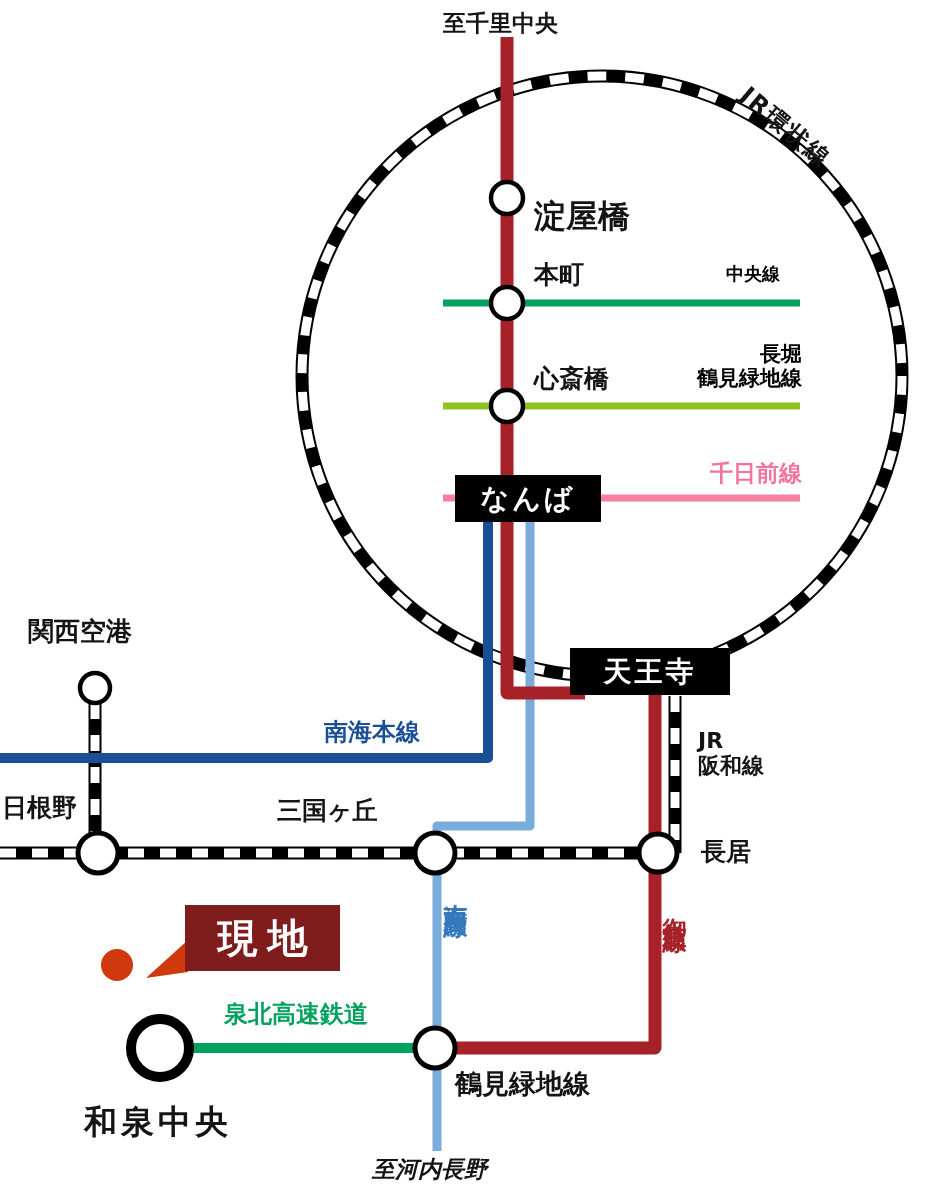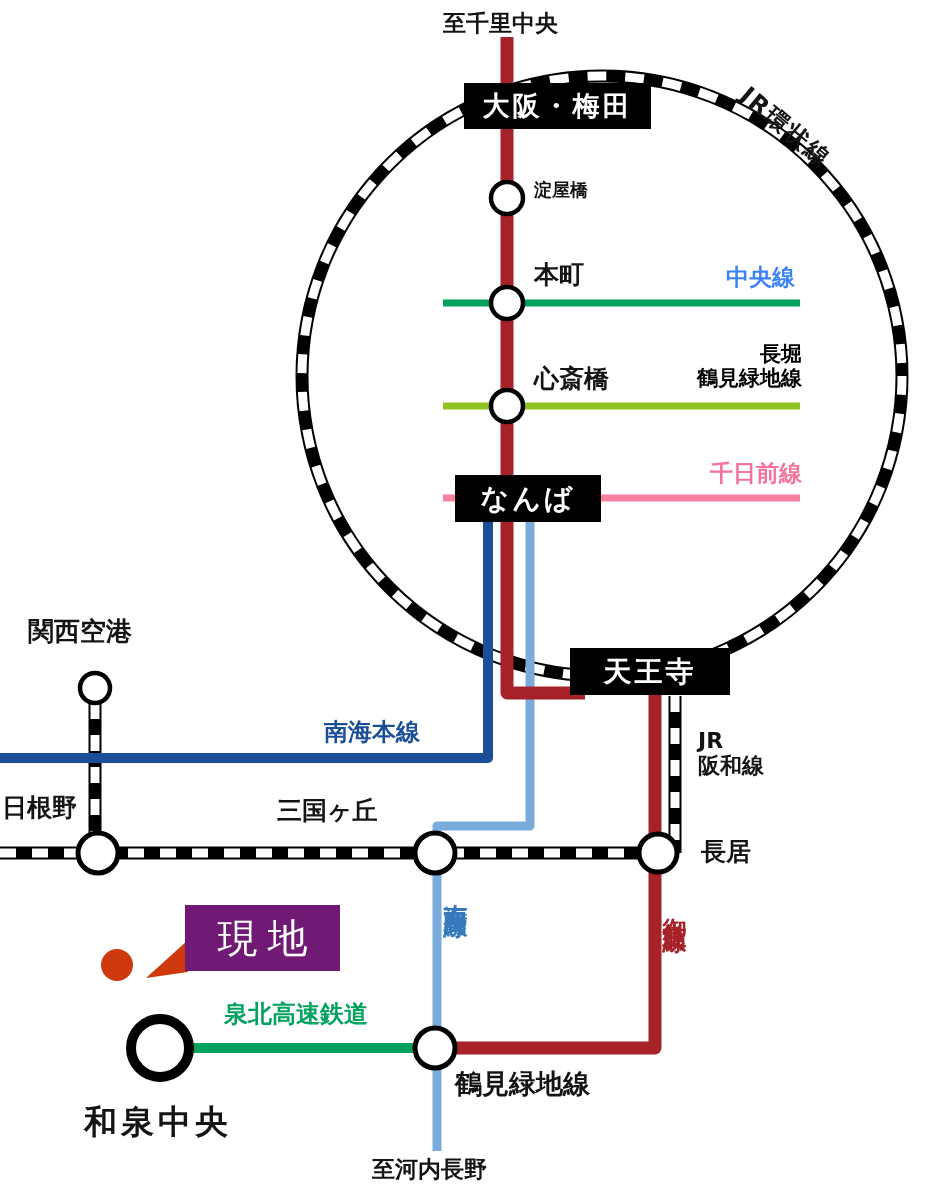--- a/index.html
+++ b/index.html
@@ -11,22 +11,22 @@
   }
   .canvas svg { position:absolute; left:0; top:0; }
   .lbl { position:absolute; font-weight:bold; color:#141414; white-space:nowrap; line-height:1.15; }
   .box {
     position:absolute; background:#000; color:#fff; display:flex; align-items:center;
     justify-content:center; font-weight:bold; letter-spacing:3px;
   }
   .vert { writing-mode:vertical-rl; text-orientation:upright; }
   .right { text-align:right; white-space:normal; }
   .site-box {
-    position:absolute; background:#701a75; color:#fff; display:flex; align-items:center;
-    justify-content:center; font-weight:normal;
+    position:absolute; background:#7f1d1d; color:#fff; display:flex; align-items:center;
+    justify-content:center; font-weight:bold;
   }
 </style>
 </head>
 <body>
 
 <div class="canvas">
 
   <svg width="940" height="1190" viewBox="0 0 940 1190">
 
     <g>
@@ -70,27 +70,26 @@
     <circle cx="160" cy="1040" r="29" fill="#fff" stroke="#000" stroke-width="10"></circle>
 
     <polygon points="188,932 188,964 146,970" fill="#ce3a0e"></polygon>
     <circle cx="117" cy="957" r="16" fill="#ce3a0e"></circle>
   </svg>
 
   <div class="lbl" style="left:443px; top:2px; font-size:23px;">至千里中央</div>
 
   <div class="lbl" style="left:752px; top:74px; font-size:24px; transform:rotate(40deg); transform-origin:0 0; letter-spacing:2px;">JR環状線</div>
 
-  <div class="box" style="left:464px; top:75px; width:187px; height:46px; font-size:27px;">大阪・梅田</div>
 
-  <div class="lbl" style="left:534px; top:172px; font-size:18px;">淀屋橋</div>
+  <div class="lbl" style="left:534px; top:190px; font-size:32px;">淀屋橋</div>
 
   <div class="lbl" style="left:534px; top:253px; font-size:25px;">本町</div>
 
-  <div class="lbl" style="left:726px; top:256px; font-size:23px; color:#3b82f6;">中央線</div>
+  <div class="lbl" style="left:726px; top:256px; font-size:18px; color:#000000;">中央線</div>
 
   <div class="lbl" style="left:534px; top:357px; font-size:25px;">心斎橋</div>
 
   <div class="lbl right" style="left:630px; top:334px; width:172px; font-size:21px; color:#000000;">
     <span style="display:block;">長堀</span>
     <span style="display:block;">鶴見緑地線</span>
   </div>
 
   <div class="box" style="left:455px; top:467px; width:146px; height:47px; font-size:28px;">なんば</div>
 
@@ -118,15 +117,15 @@
   <div class="lbl vert" style="left:660px; top:891px; font-size:24px; color:#a62228; letter-spacing:4px;">御堂筋線</div>
 
   <div class="site-box" style="left:185px; top:897px; width:155px; height:66px; font-size:40px; letter-spacing:10px; padding-left:10px;">現地</div>
 
   <div class="lbl" style="left:224px; top:993px; font-size:24px; color:#00a25e;">泉北高速鉄道</div>
 
   <div class="lbl" style="left:455px; top:1060px; font-size:27px;">鶴見緑地線</div>
 
   <div class="lbl" style="left:84px; top:1095px; font-size:33px; letter-spacing:4px;">和泉中央</div>
 
-  <div class="lbl" style="left:372px; top:1148px; font-size:23px;">至河内長野</div>
+  <div class="lbl" style="left:372px; top:1148px; font-size:23px;font-style:italic;">至河内長野</div>
 
 </div>
 
 </body></html>

